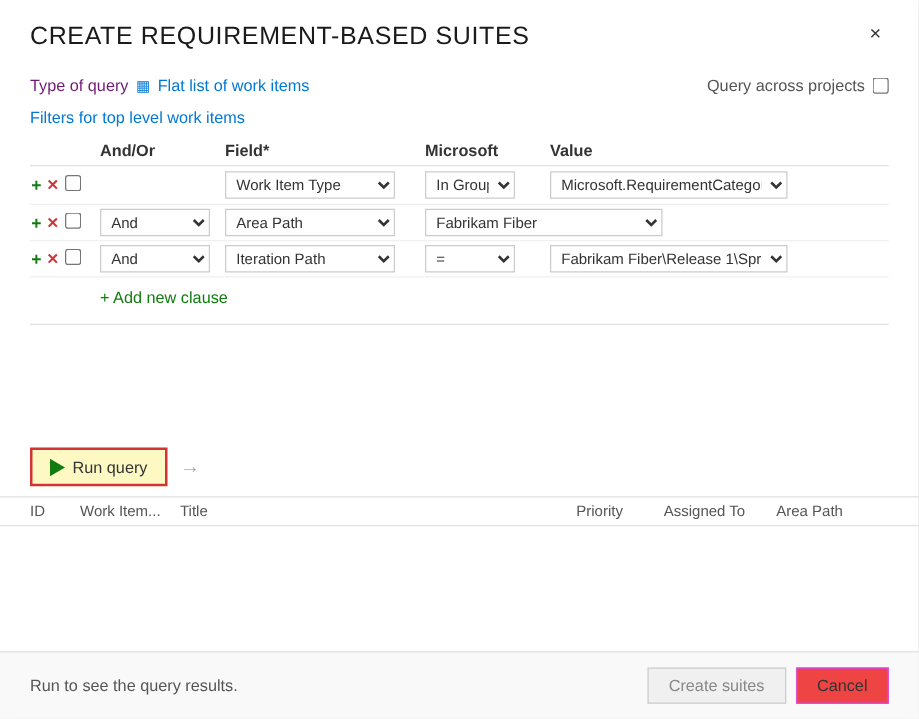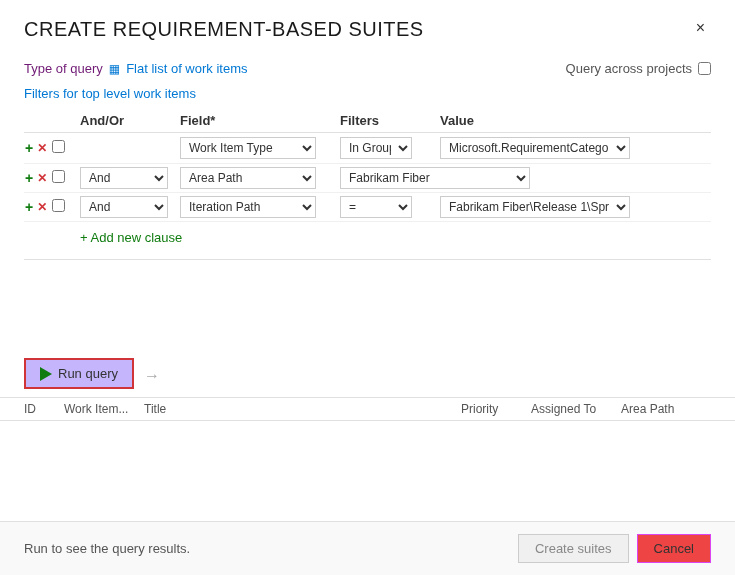--- a/index.html
+++ b/index.html
@@ -169,21 +169,21 @@
       padding: 8px 24px;
       display: flex;
       align-items: center;
       gap: 10px;
     }
     .run-query-btn {
       display: flex;
       align-items: center;
       gap: 6px;
       border: 2px solid #d13438;
-      background: #c4b5fd;
+      background: #fef9c3;
       padding: 6px 14px;
       cursor: pointer;
       font-size: 13px;
       color: #333;
       font-weight: 400;
     }
     .play-icon {
       width: 0;
       height: 0;
       border-top: 7px solid transparent;
@@ -270,21 +270,21 @@
     </div>
 
     <div class="filters-label">Filters for top level work items</div>
 
     <div class="table-container">
       <div class="table-header">
         <div></div>
         <div></div>
         <div>And/Or</div>
         <div>Field*</div>
-        <div>Filters</div>
+        <div>Microsoft</div>
         <div>Value</div>
       </div>
 
       <div class="table-row">
         <div class="row-actions">
           <button class="btn-plus">+</button>
           <button class="btn-x">✕</button>
         </div>
         <div class="cell-checkbox">
           <input type="checkbox" style="">

